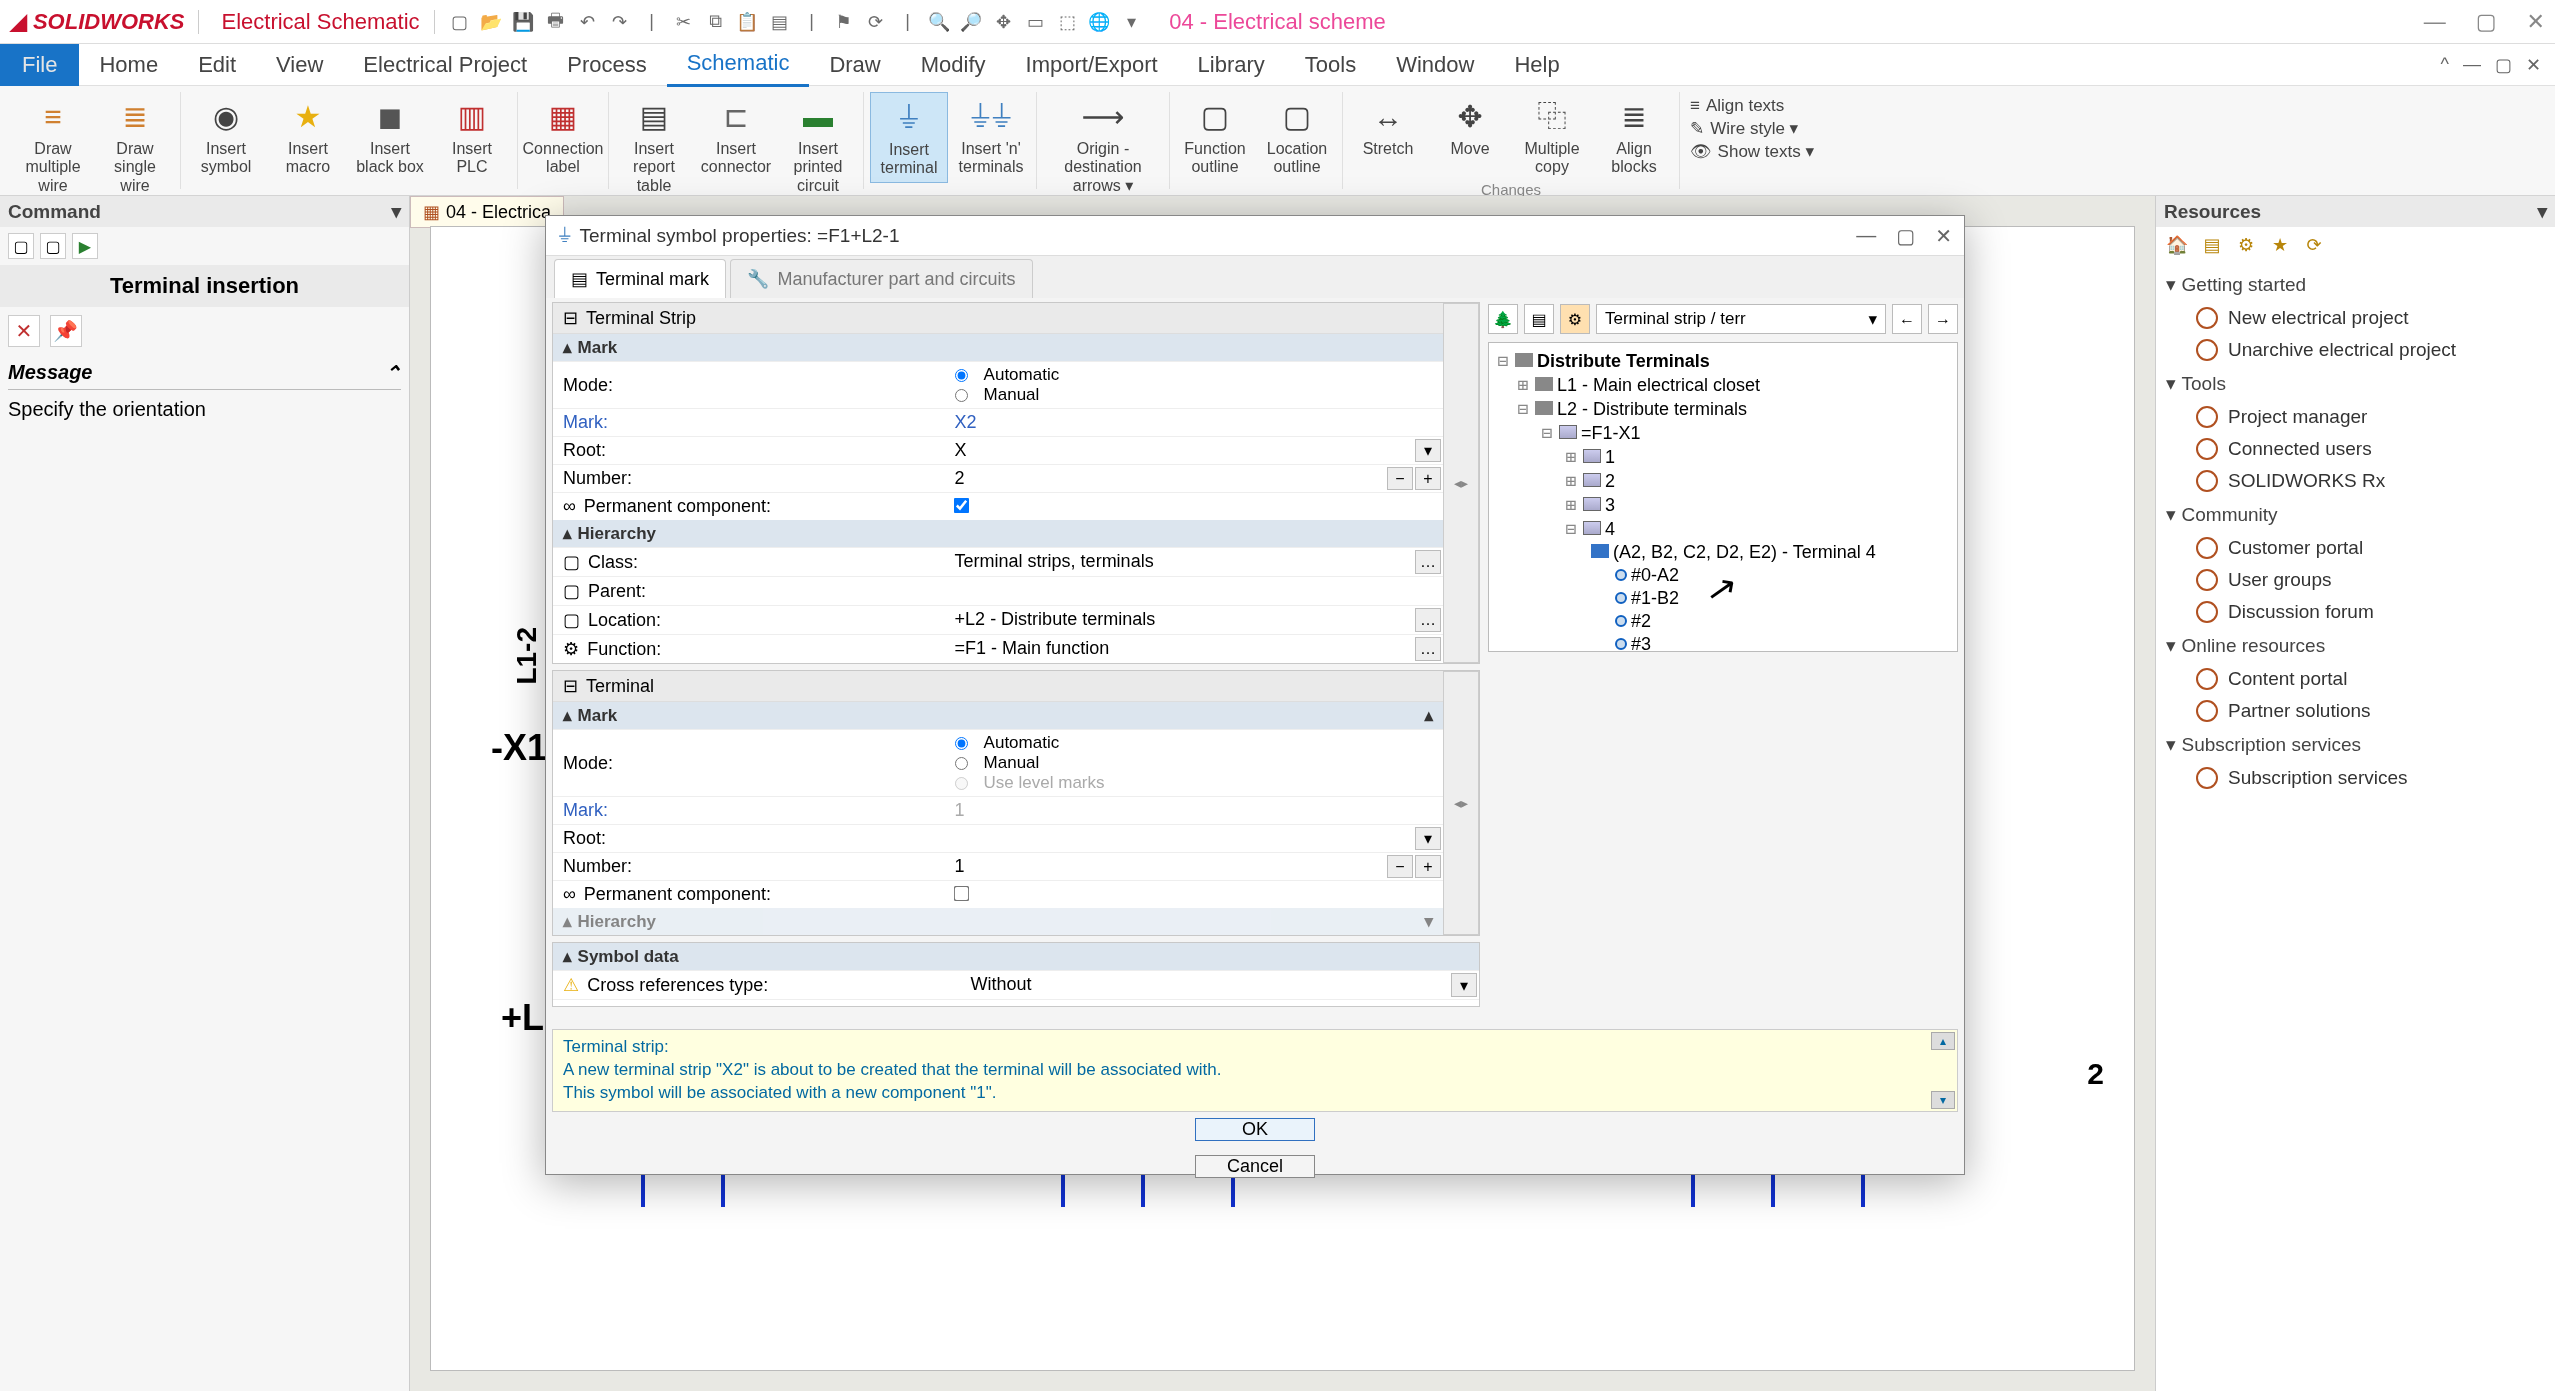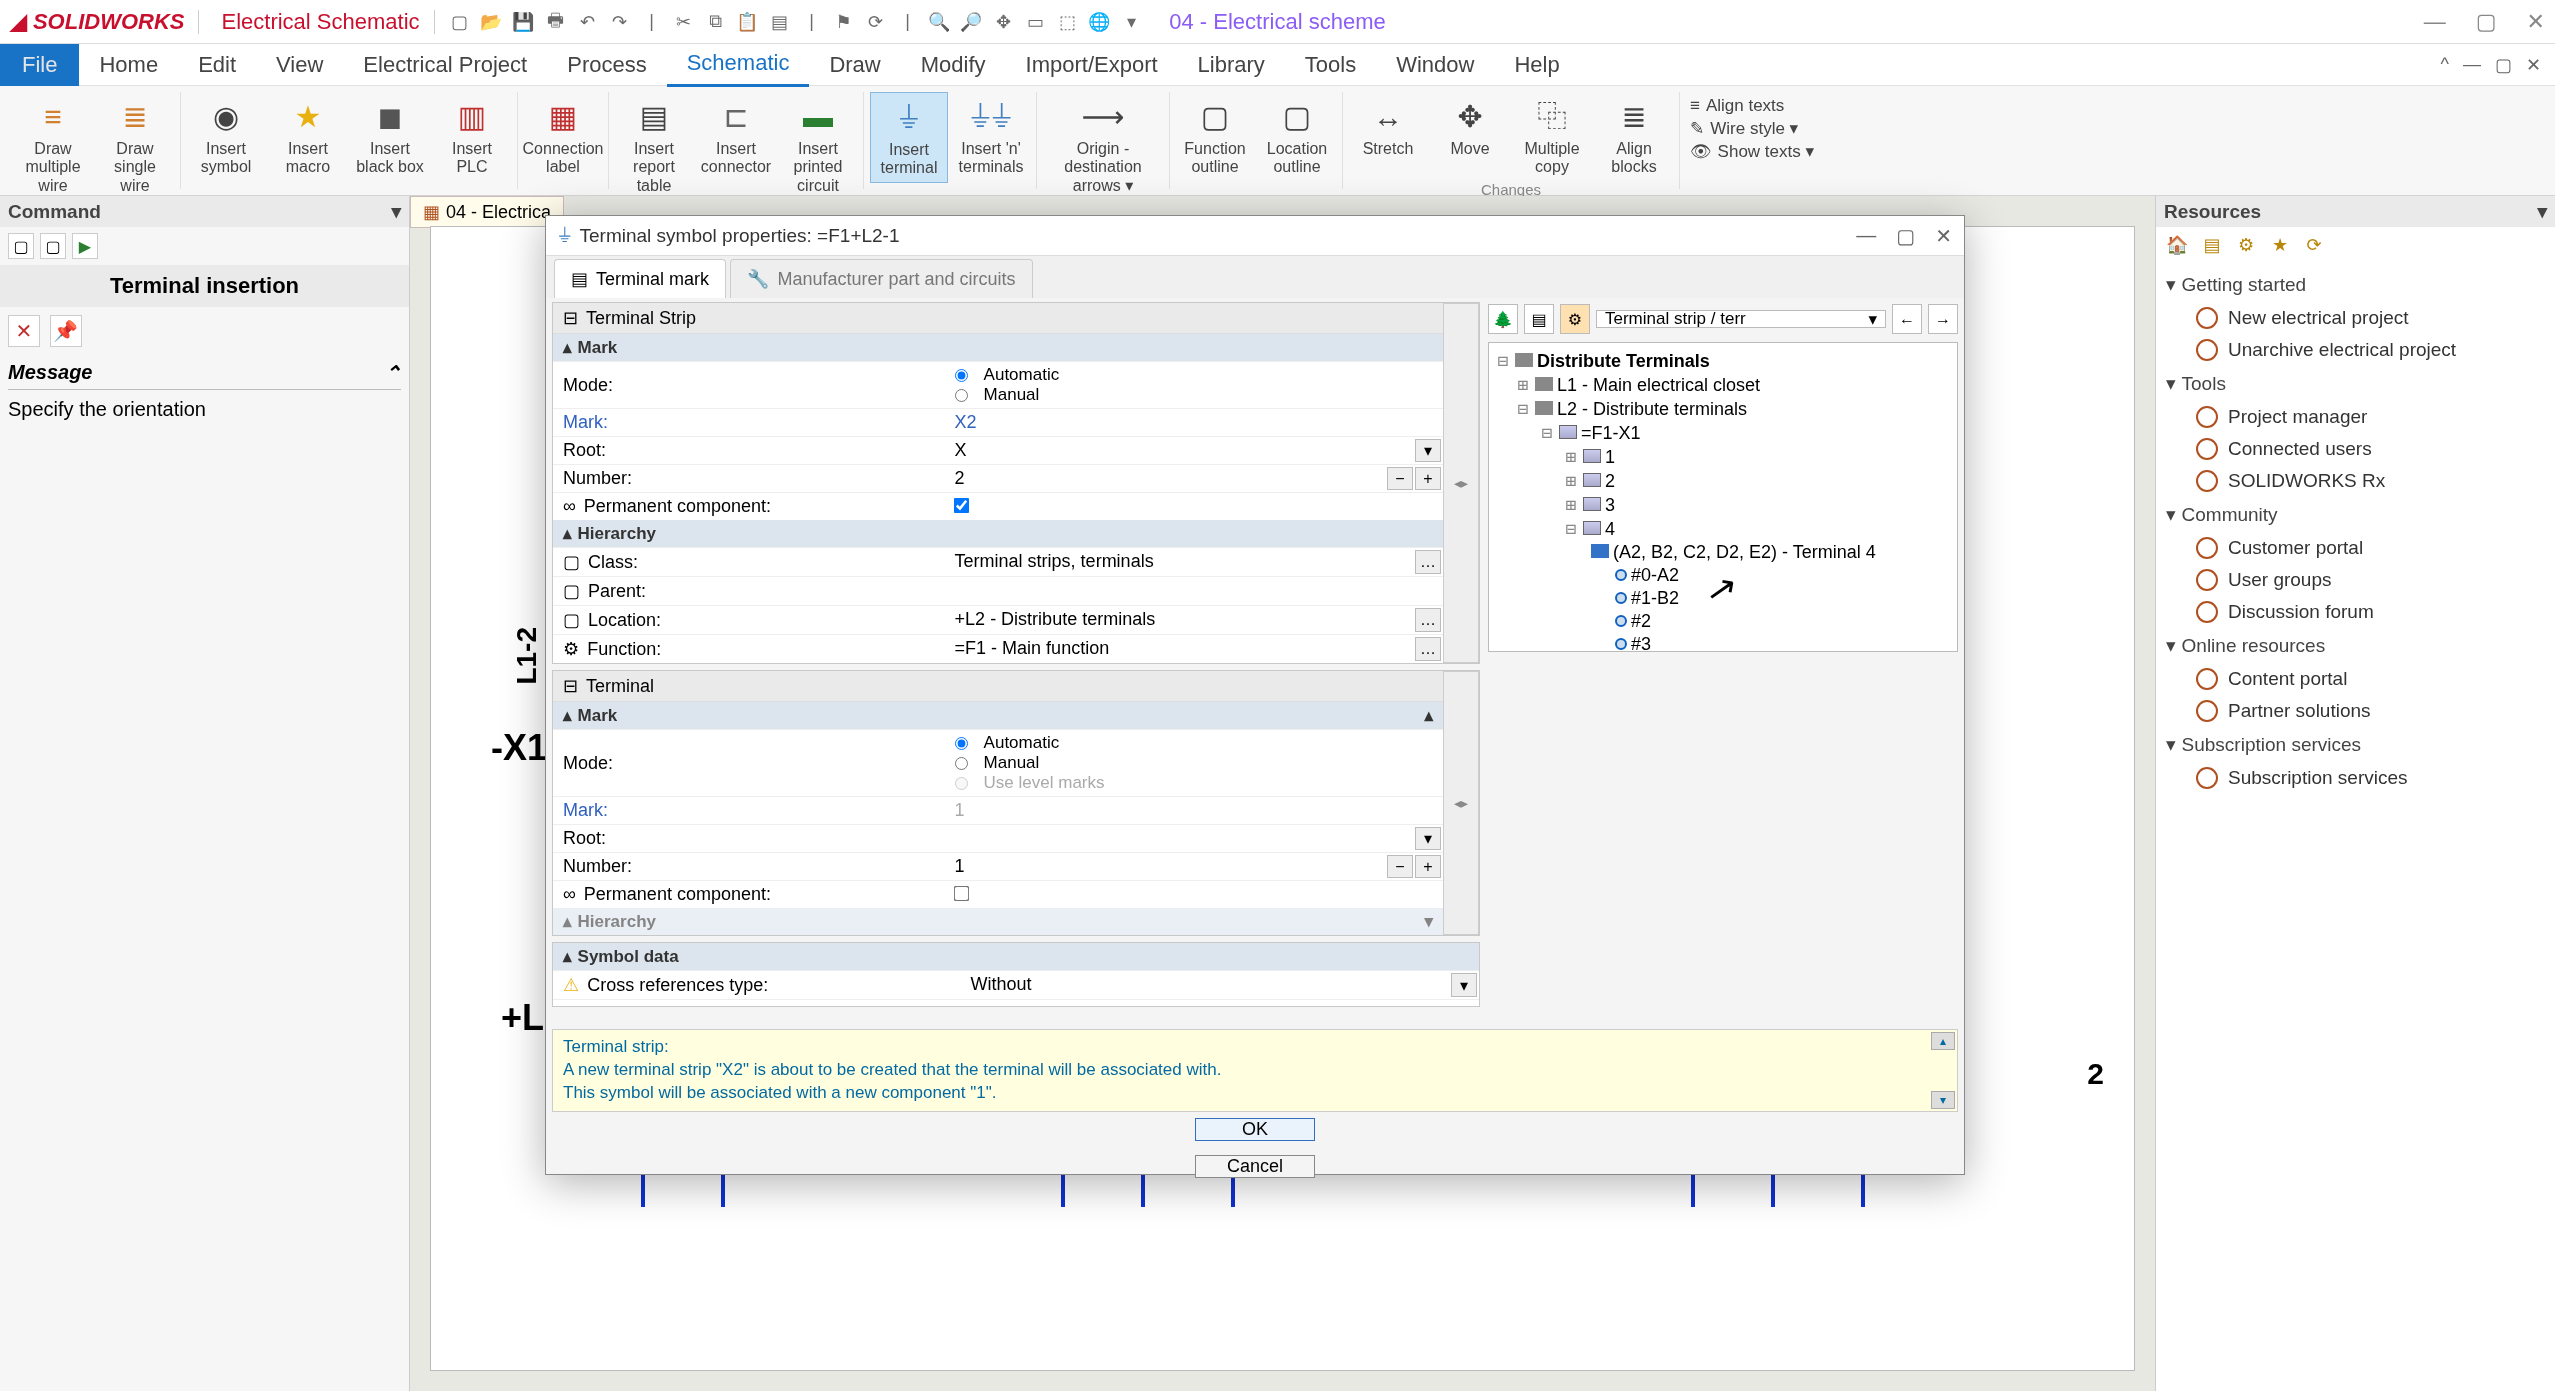--- a/index.html
+++ b/index.html
@@ -6,21 +6,21 @@
 body { background: #f0f0f0; width: 2555px; height: 1391px; transform-origin: 0 0; font-size: 20px; overflow: hidden; }
 
 
 .titlebar { height: 44px; background: #fff; display: flex; align-items: center; padding: 0 10px; border-bottom: 1px solid #ddd; }
 .titlebar .logo { color: #c8102e; font-weight: bold; font-size: 22px; display: flex; align-items: center; gap: 6px; }
 .titlebar .logo .sw { font-style: italic; }
 .titlebar .product { color: #c8102e; font-weight: normal; margin-left: 8px; font-size: 22px; }
 .titlebar .divider { width: 1px; height: 24px; background: #ccc; margin: 0 14px; }
 .titlebar .qat { display: flex; gap: 10px; }
 .titlebar .qat span { width: 22px; height: 22px; display: inline-flex; align-items: center; justify-content: center; color: #6b6b6b; font-size: 18px; }
-.titlebar .doc-title { position: absolute; left: 50%; transform: translateX(-50%); color: #8b5cf6; font-size: 22px; }
+.titlebar .doc-title { position: absolute; left: 50%; transform: translateX(-50%); color: #ec4899; font-size: 22px; }
 .titlebar .win-controls { margin-left: auto; display: flex; gap: 30px; color: #888; font-size: 22px; }
 
 
 .menubar { height: 42px; background: #fff; display: flex; align-items: center; border-bottom: 1px solid #e0e0e0; }
 .menubar .file-btn { background: #1873c7; color: #e5e5e5; padding: 8px 22px; font-size: 22px; }
 .menubar .menu-item { padding: 8px 20px; font-size: 22px; color: #444; cursor: pointer; }
 .menubar .menu-item.active { color: #1873c7; border-bottom: 3px solid #1873c7; }
 .menubar .spacer { flex: 1; }
 .menubar .mdi-controls { display: flex; gap: 14px; padding-right: 14px; color: #666; font-size: 18px; }
 
@@ -82,21 +82,21 @@
 .prop-row .v { flex:1; padding:3px 10px; background:#fff; position:relative; }
 .prop-row .v.blue { color:#3060c0; }
 .prop-row .v .radio { display:flex; align-items:center; gap:16px; font-size:17px; }
 .prop-row .v .btn { position:absolute; right:2px; top:2px; bottom:2px; width:26px; background:#eee; border:1px solid #bbb; display:flex; align-items:center; justify-content:center; font-size:16px; }
 .prop-row .v .btn2 { right:30px; }
 .prop-row .v .gray { color:#aaa; }
 .prop-row .v input[type=checkbox]{ transform:scale(1.2); }
 .side-col { width:470px; display:flex; flex-direction:column; gap:6px; }
 .side-toolbar { height:34px; display:flex; align-items:center; gap:6px; }
 .side-toolbar .tb { width:30px; height:30px; border:1px solid #bbb; background:#fff; display:inline-flex; align-items:center; justify-content:center; font-size:16px; }
-.side-toolbar .combo { flex:1; height:18px; border:1px solid #bbb; background:#fff; padding:0 8px; font-size:17px; display:flex; align-items:center; justify-content:space-between; }
+.side-toolbar .combo { flex:1; height:30px; border:1px solid #bbb; background:#fff; padding:0 8px; font-size:17px; display:flex; align-items:center; justify-content:space-between; }
 .tree { border:1px solid #bbb; background:#fff; flex:0 0 310px; padding:6px; font-size:18px; overflow:auto; }
 .tree .node { padding:1px 0; white-space:nowrap; }
 .tree .exp { display:inline-block; width:16px; text-align:center; color:#888; font-family:monospace; }
 .tree .ic { display:inline-block; width:18px; height:14px; margin:0 4px; }
 .tree .ic.box { background:#888; }
 .tree .ic.db { border:1px solid #666; background:linear-gradient(#cce,#aac); }
 .tree .ic.term { width:12px; height:12px; border-radius:50%; border:2px solid #1060c0; background:#cde; }
 .preview { border:1px solid #bbb; background:#fff; flex:1; display:flex; align-items:center; justify-content:center; font-size:20px; color:#555; font-weight:bold; }
 .dlg-msg { margin:6px; border:1px solid #ccc; background:#ffffe0; padding:6px 10px; font-size:17px; color:#0369a1; line-height:1.35; position:relative; }
 .dlg-msg .scroll { position:absolute; right:2px; top:2px; bottom:2px; width:24px; display:flex; flex-direction:column; justify-content:space-between; }

